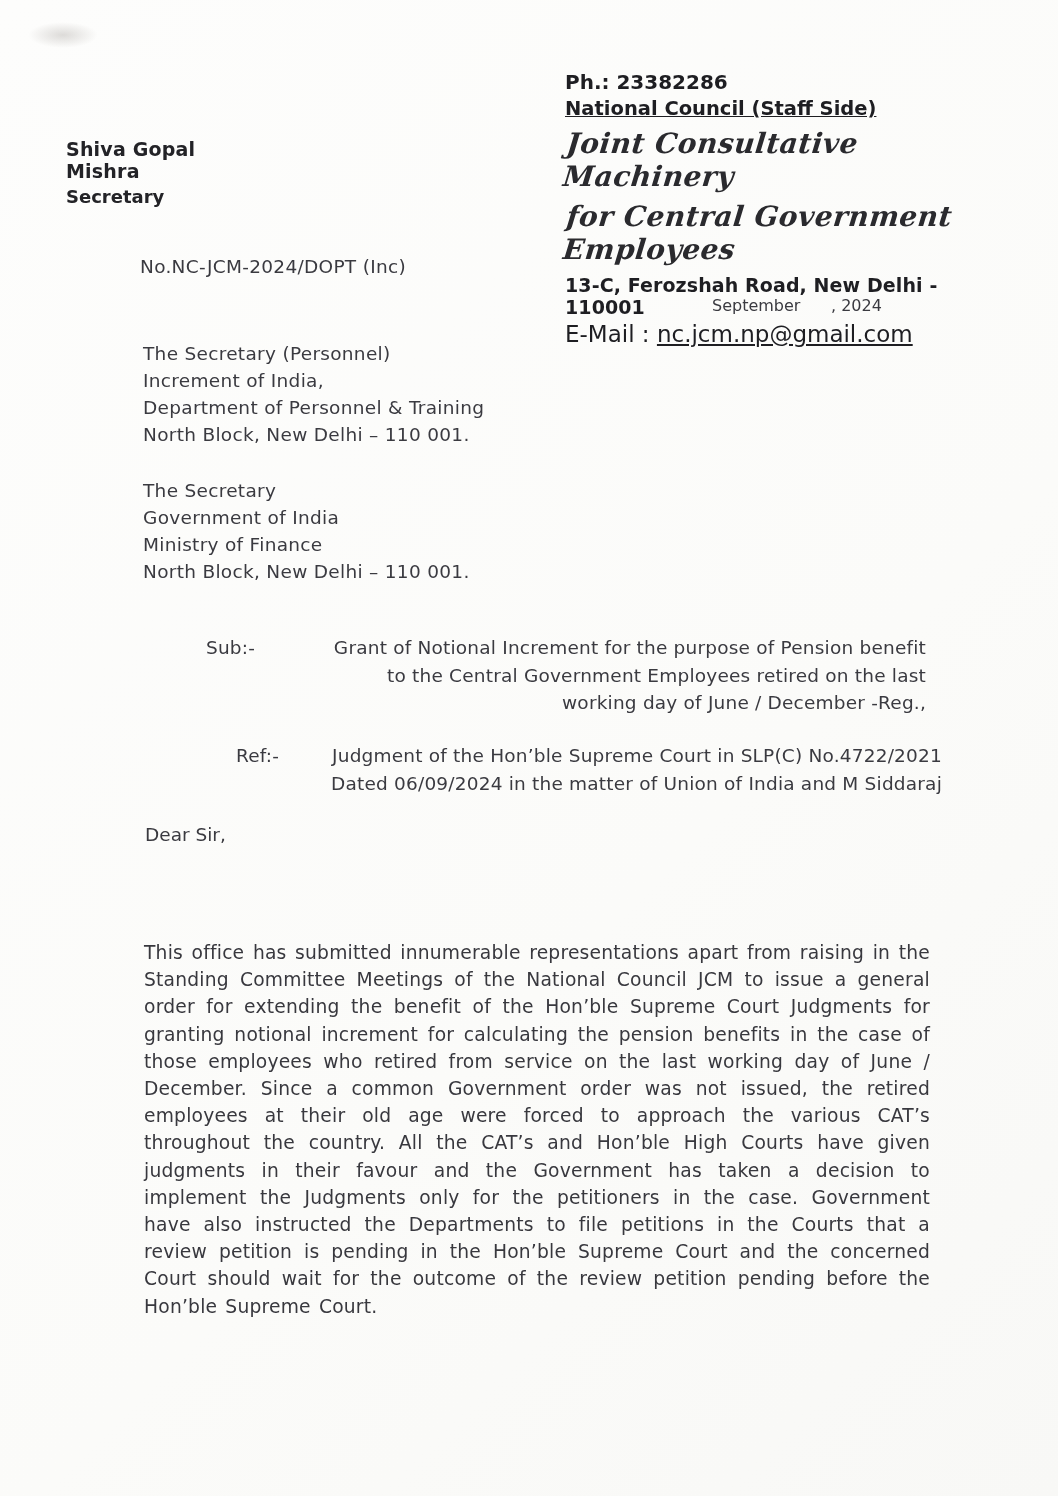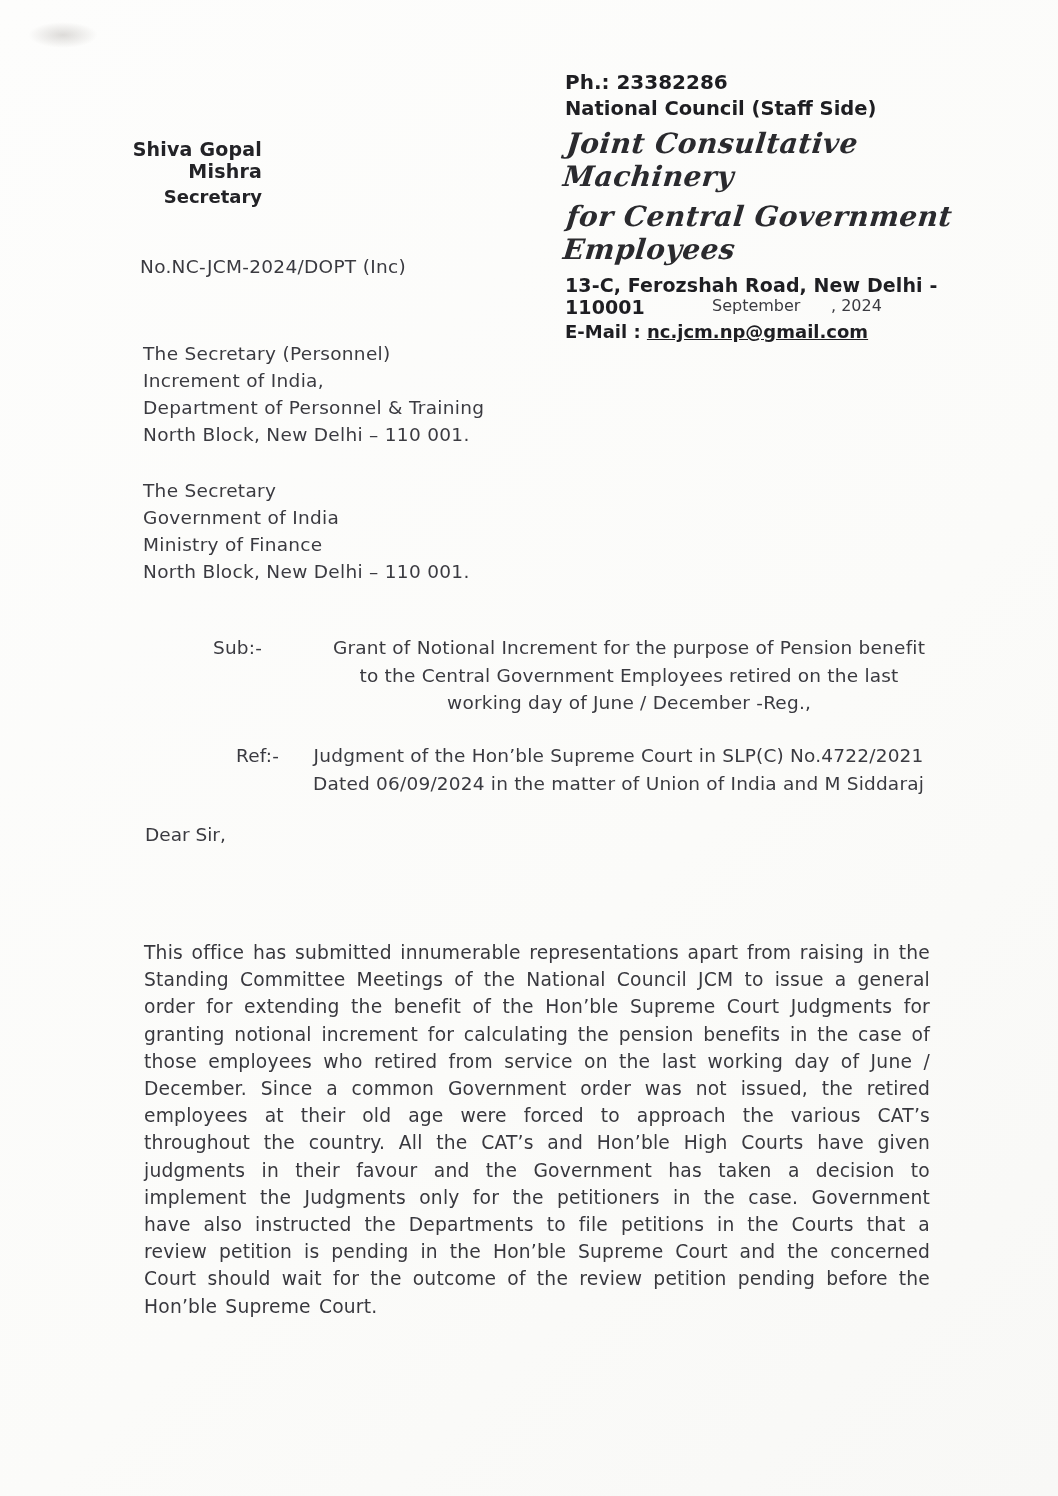--- a/index.html
+++ b/index.html
@@ -26,21 +26,21 @@
     background: radial-gradient(ellipse at center, rgba(160,155,150,0.35) 0%, rgba(160,155,150,0.0) 70%);
     border-radius: 50%;
   }
   .pre { white-space: pre; }
 
   
   .sender {
     position: absolute;
     left: 66px;
     top: 138px;
-    text-align: right;
+    text-align: left;
     width: 196px;
   }
   .sender-name {
     font-weight: bold;
     font-size: 19px;
     color: #232327;
     letter-spacing: 0.2px;
   }
   .sender-title {
     font-weight: bold;
@@ -58,41 +58,42 @@
   .org .phone {
     font-weight: bold;
     font-size: 20px;
     color: #1e1e22;
   }
   .org .council {
     font-weight: bold;
     font-size: 19.5px;
     color: #1e1e22;
     margin-top: 3px;
+    text-decoration: underline;
   }
   .org .script {
     font-family: "DejaVu Serif", serif;
     font-style: italic;
     font-weight: bold;
     font-size: 28px;
     color: #2a2a2e;
     margin-top: 7px;
     letter-spacing: 0.5px;
     transform: skewX(-6deg);
   }
   .org .org-address {
     font-weight: bold;
     font-size: 19px;
     color: #1e1e22;
     margin-top: 8px;
     letter-spacing: 0.1px;
   }
   .org .org-email {
-    font-weight: bold;
-    font-size: 18px;
+    font-weight: normal;
+    font-size: 23px;
     color: #1e1e22;
     margin-top: 3px;
   }
   .org .email-addr { text-decoration: underline; }
 
   
   .refno {
     position: absolute;
     left: 140px;
     top: 256px;
@@ -119,24 +120,24 @@
   .recipient-2 { top: 477px; }
 
   
   .subj-row {
     position: absolute;
     display: flex;
     font-size: 18.5px;
     line-height: 27.5px;
     letter-spacing: 0.2px;
   }
-  .subject-row { left: 213px; top: 634px; width: 720px; gap: 47px; }
+  .subject-row { left: 206px; top: 634px; width: 720px; gap: 47px; }
   .ref-row     { left: 236px; top: 742px; width: 706px; }
   .subj-label { flex: 0 0 auto; margin-right: 16px; }
-  .subj-text  { flex: 1 1 auto; text-align: center; }
+  .subj-text  { flex: 1 1 auto; text-align: right; }
 
   .salutation {
     position: absolute;
     left: 145px;
     top: 824px;
     font-size: 18.5px;
   }
 
   .body-par {
     position: absolute;

